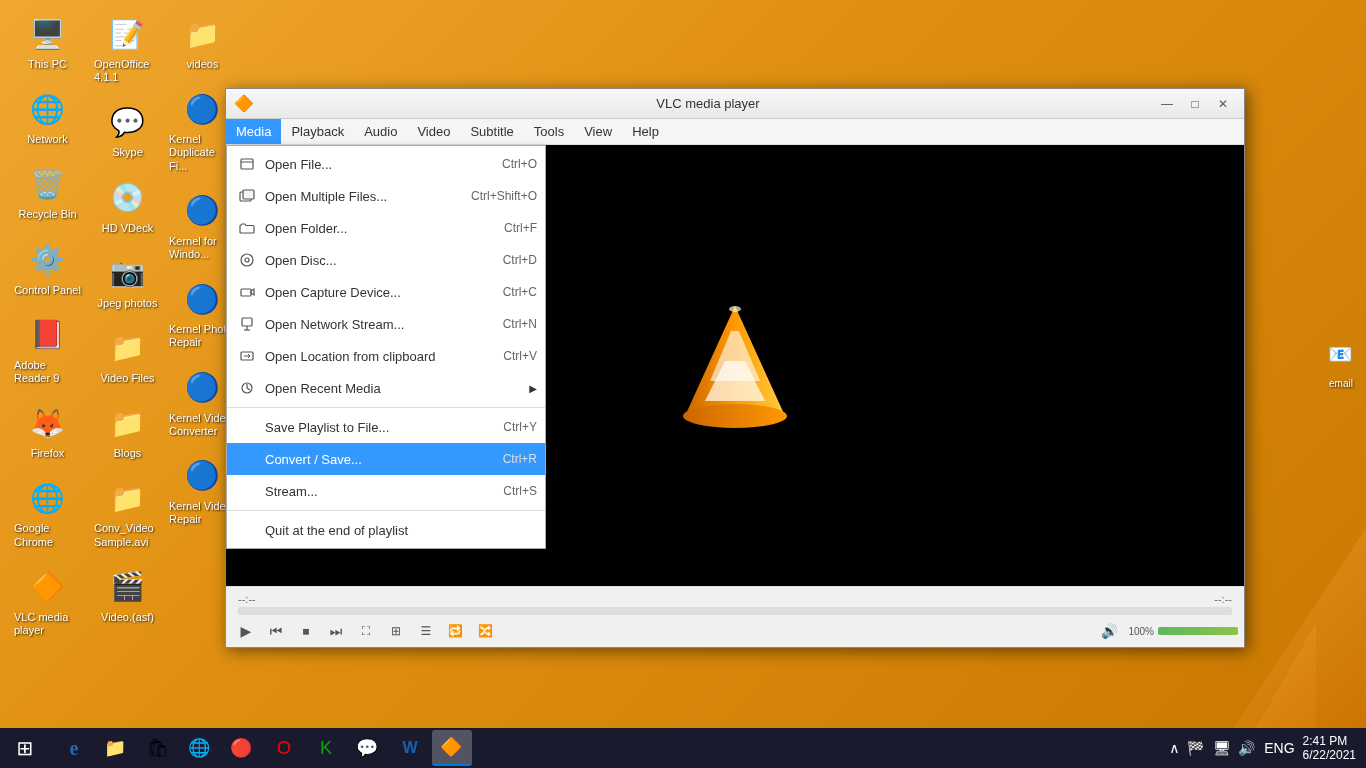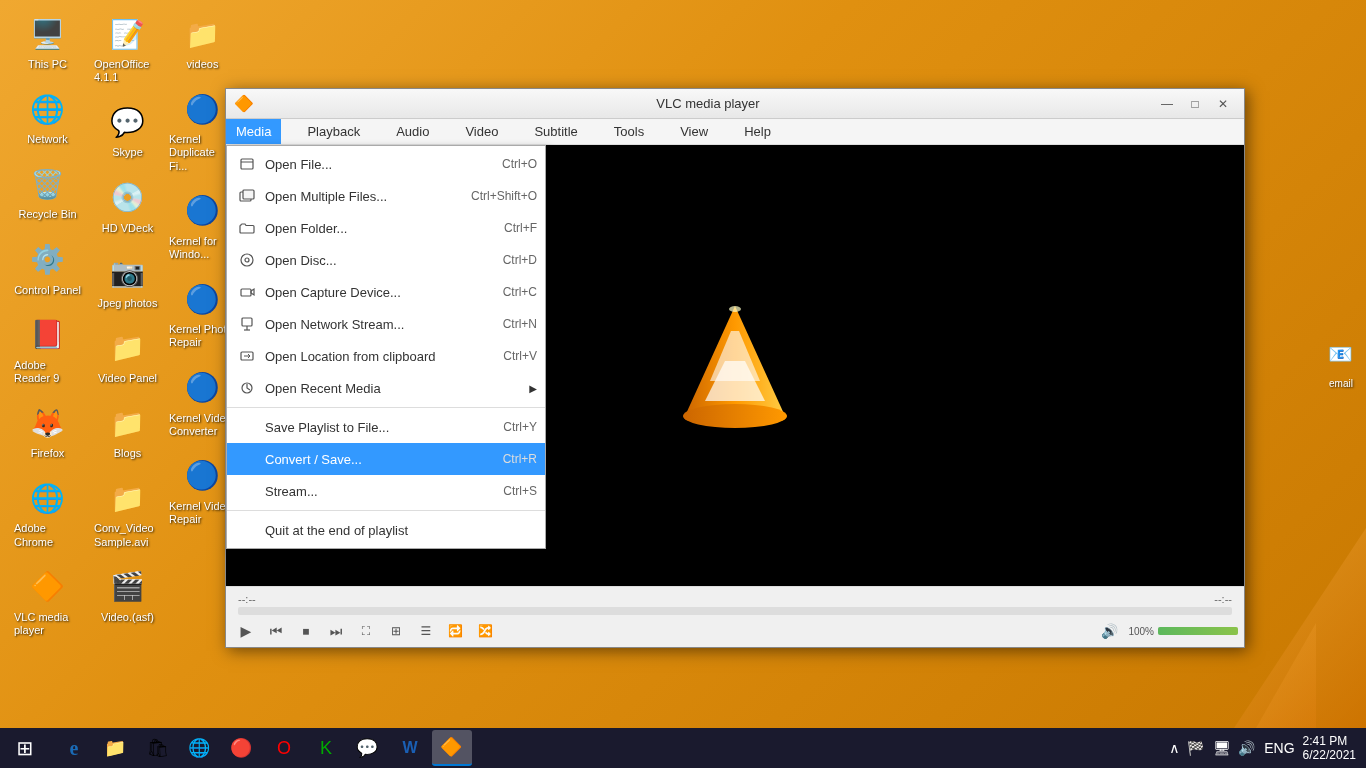--- a/index.html
+++ b/index.html
@@ -120,21 +120,20 @@
     }
 
     
     .vlc-menubar {
       background: #f5f5f5;
       height: 26px;
       display: flex;
       align-items: stretch;
       border-bottom: 1px solid #ddd;
       position: relative;
-      gap: 16px;
     }
 
     .menu-item {
       padding: 0 10px;
       font-size: 13px;
       color: #333;
       display: flex;
       align-items: center;
       cursor: pointer;
       position: relative;
@@ -422,21 +421,21 @@
     <div class="desktop-icon">
       <div class="icon-img" style="color:#e00;">📕</div>
       <span class="icon-label">Adobe Reader 9</span>
     </div>
     <div class="desktop-icon">
       <div class="icon-img">🦊</div>
       <span class="icon-label">Firefox</span>
     </div>
     <div class="desktop-icon">
       <div class="icon-img">🌐</div>
-      <span class="icon-label">Adobe Chrome</span>
+      <span class="icon-label">Google Chrome</span>
     </div>
     <div class="desktop-icon">
       <div class="icon-img">🔶</div>
       <span class="icon-label">VLC media player</span>
     </div>
   </div>
 
   <div style="position:absolute; top:10px; left:90px; display:flex; flex-direction:column; gap:10px; height:700px;">
     <div class="desktop-icon">
       <div class="icon-img">📝</div>
@@ -449,21 +448,21 @@
     <div class="desktop-icon">
       <div class="icon-img">💿</div>
       <span class="icon-label">HD VDeck</span>
     </div>
     <div class="desktop-icon">
       <div class="icon-img">📷</div>
       <span class="icon-label">Jpeg photos</span>
     </div>
     <div class="desktop-icon">
       <div class="icon-img">📁</div>
-      <span class="icon-label">Video Panel</span>
+      <span class="icon-label">Video Files</span>
     </div>
     <div class="desktop-icon">
       <div class="icon-img">📁</div>
       <span class="icon-label">Blogs</span>
     </div>
     <div class="desktop-icon">
       <div class="icon-img">📁</div>
       <span class="icon-label">Conv_Video Sample.avi</span>
     </div>
     <div class="desktop-icon">

